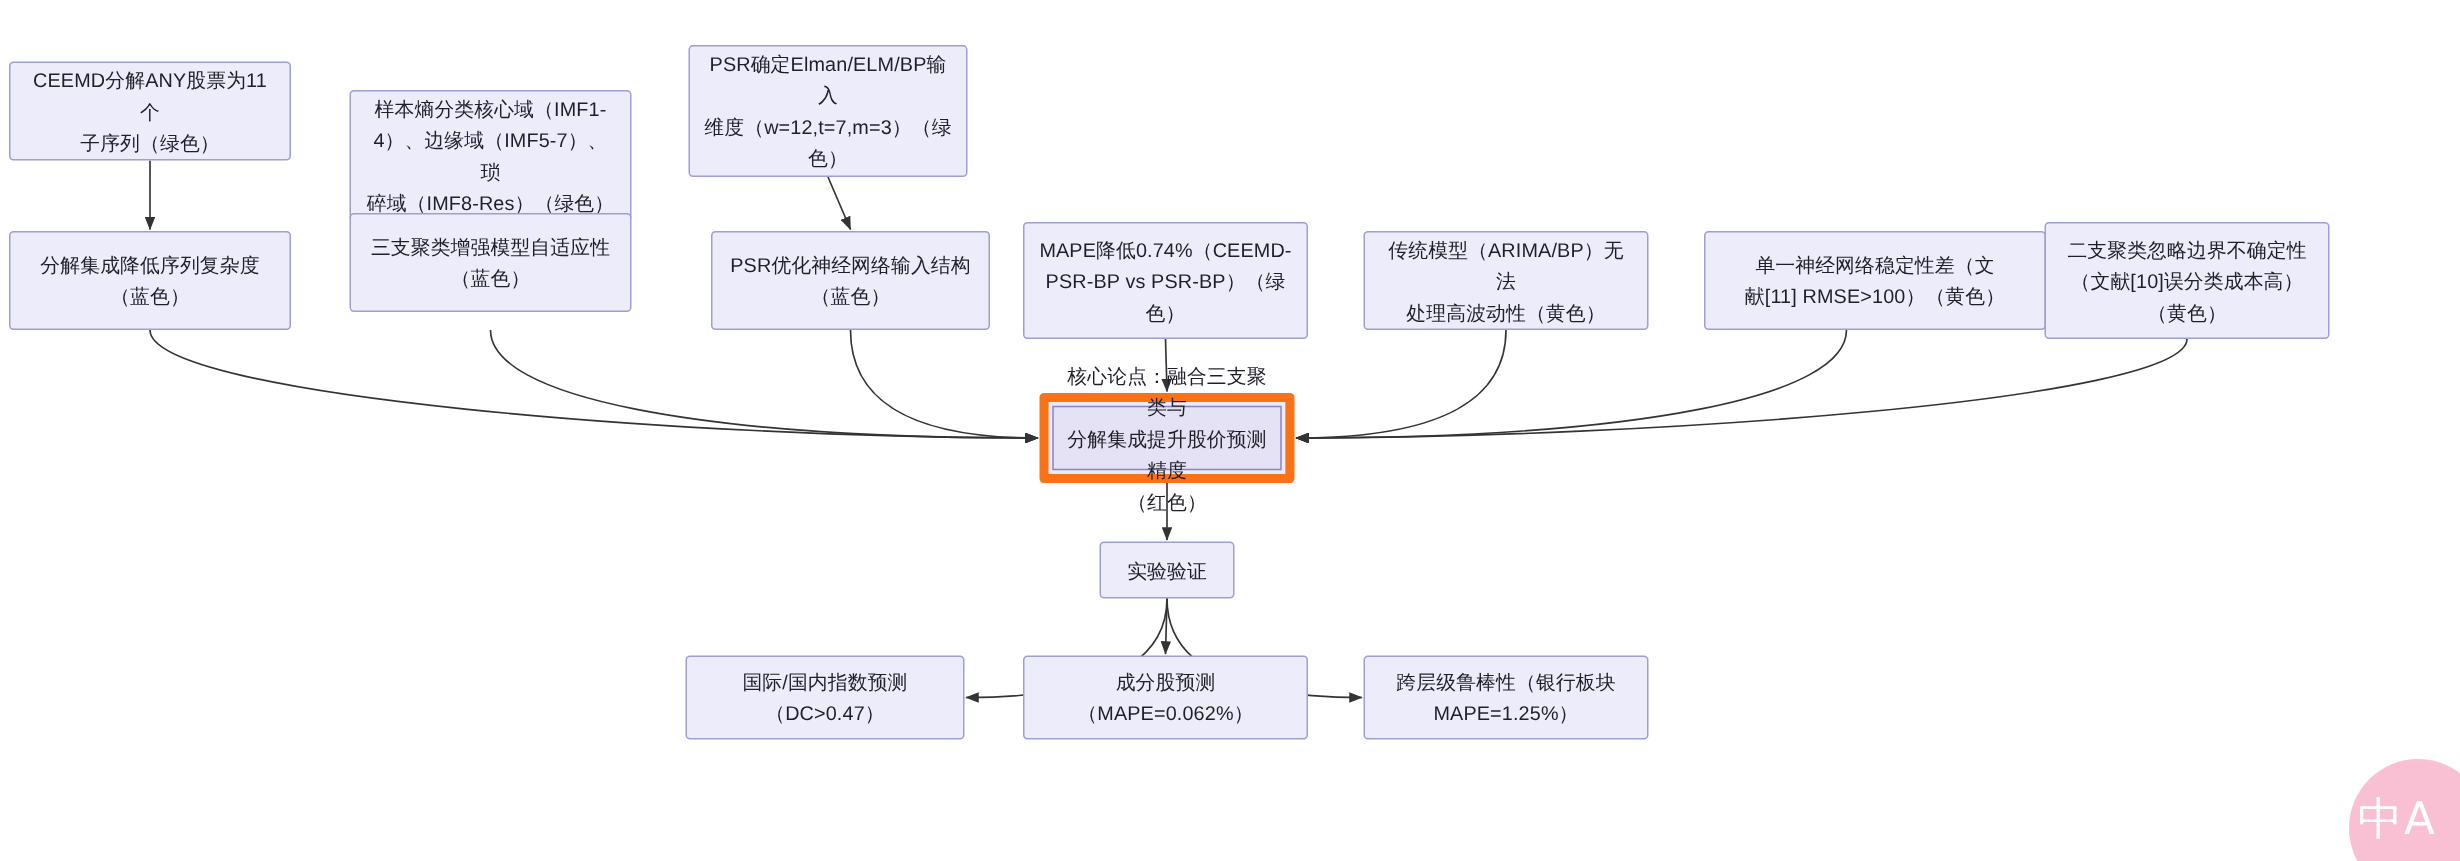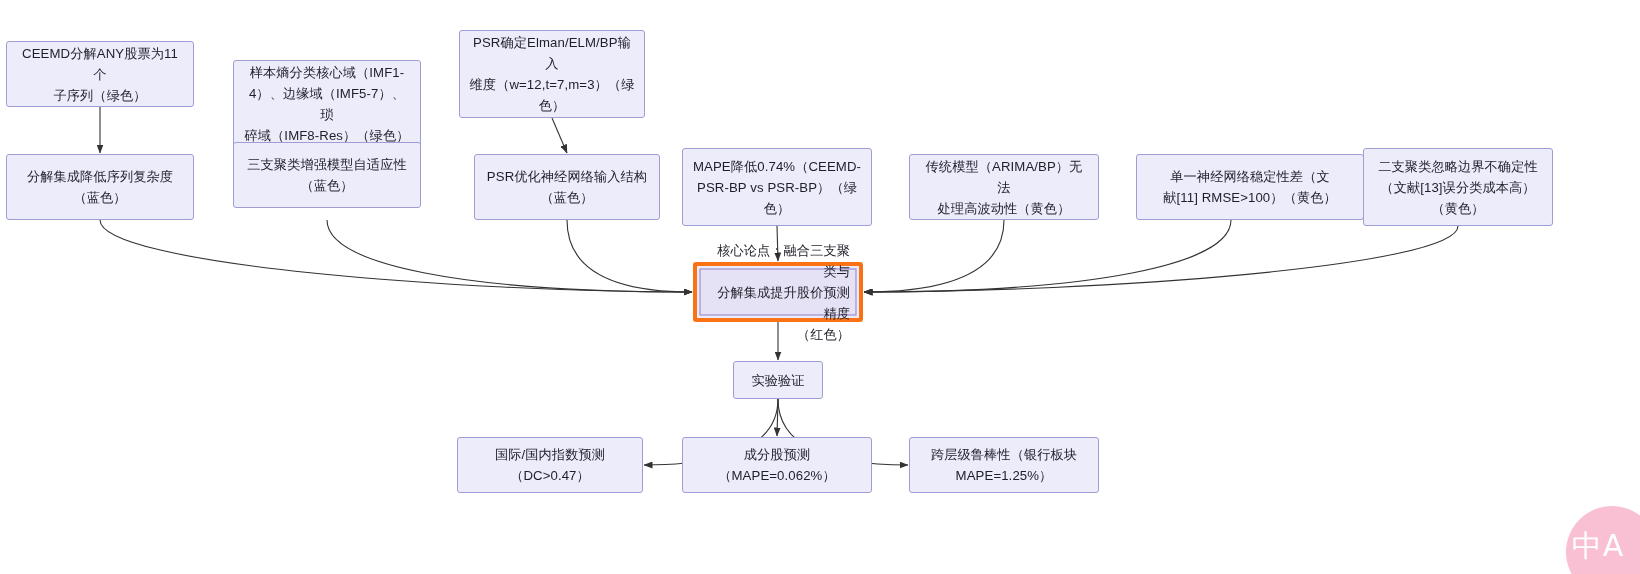--- a/index.html
+++ b/index.html
@@ -36,23 +36,22 @@
     justify-content: center;
     text-align: center;
     color: #1f1f28;
     font-size: 13.2px;
     line-height: 21px;
     padding: 4px 9px;
     letter-spacing: 0.1px;
   }
   .node.core {
     background: #e6e2f5;
-    border: 4px solid #f97316;
+    border: 6px solid #f97316;
     box-shadow: inset 0 0 0 2.5px #ece9f8, inset 0 0 0 3.5px #8c80c6;
-    text-align: right;
   }
   .node-text {
     display: block;
     width: 100%;
     white-space: pre-line;
   }
   #watermark {
     position: absolute;
     right: -18px;
     bottom: -24px;
@@ -135,21 +134,21 @@
       <div class="node" style="left: 909px; top: 154px; width: 190px; height: 66px;">
         <span class="node-text">传统模型（ARIMA/BP）无法
 处理高波动性（黄色）</span>
       </div>
       <div class="node" style="left: 1136px; top: 154px; width: 228px; height: 66px;">
         <span class="node-text">单一神经网络稳定性差（文
 献[11] RMSE&gt;100）（黄色）</span>
       </div>
       <div class="node" style="left: 1363px; top: 148px; width: 190px; height: 78px;">
         <span class="node-text">二支聚类忽略边界不确定性
-（文献[13]误分类成本高）
+（文献[10]误分类成本高）
 （黄色）</span>
       </div>
       <div class="node core" style="left: 693px; top: 262px; width: 170px; height: 60px;">
         <span class="node-text">核心论点：融合三支聚类与
 分解集成提升股价预测精度
 （红色）</span>
       </div>
       <div class="node" style="left: 733px; top: 361px; width: 90px; height: 38px; justify-content: flex-end;">
         <span class="node-text">实验验证</span>
       </div>

